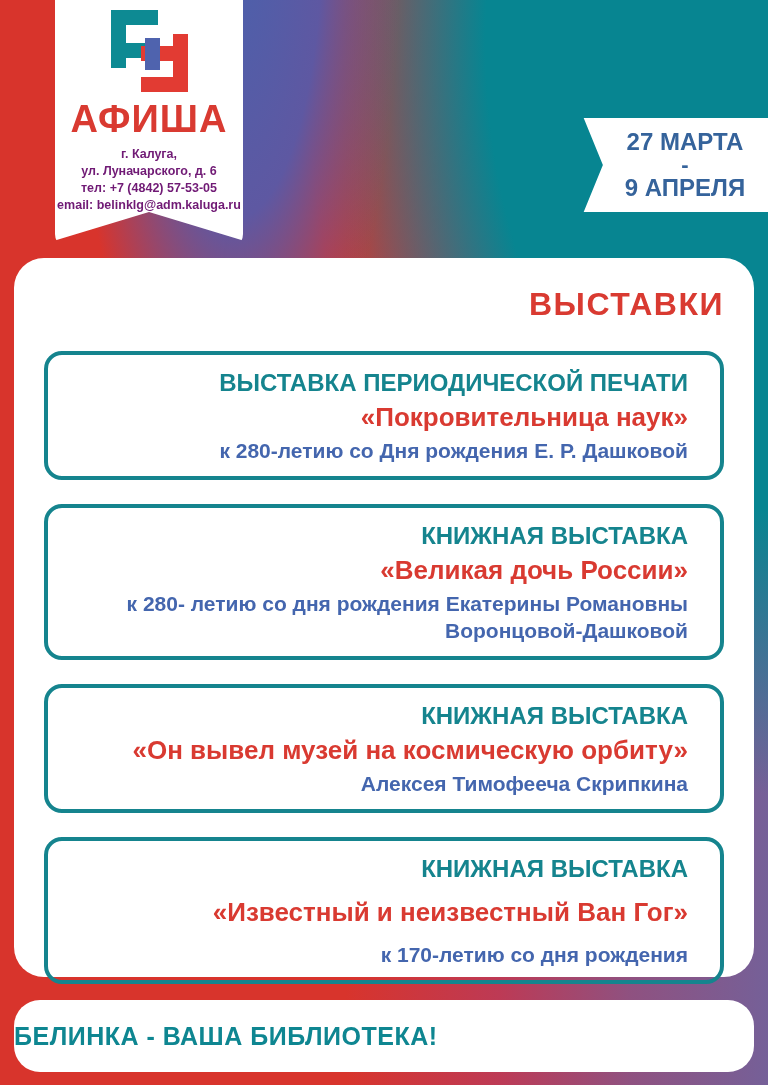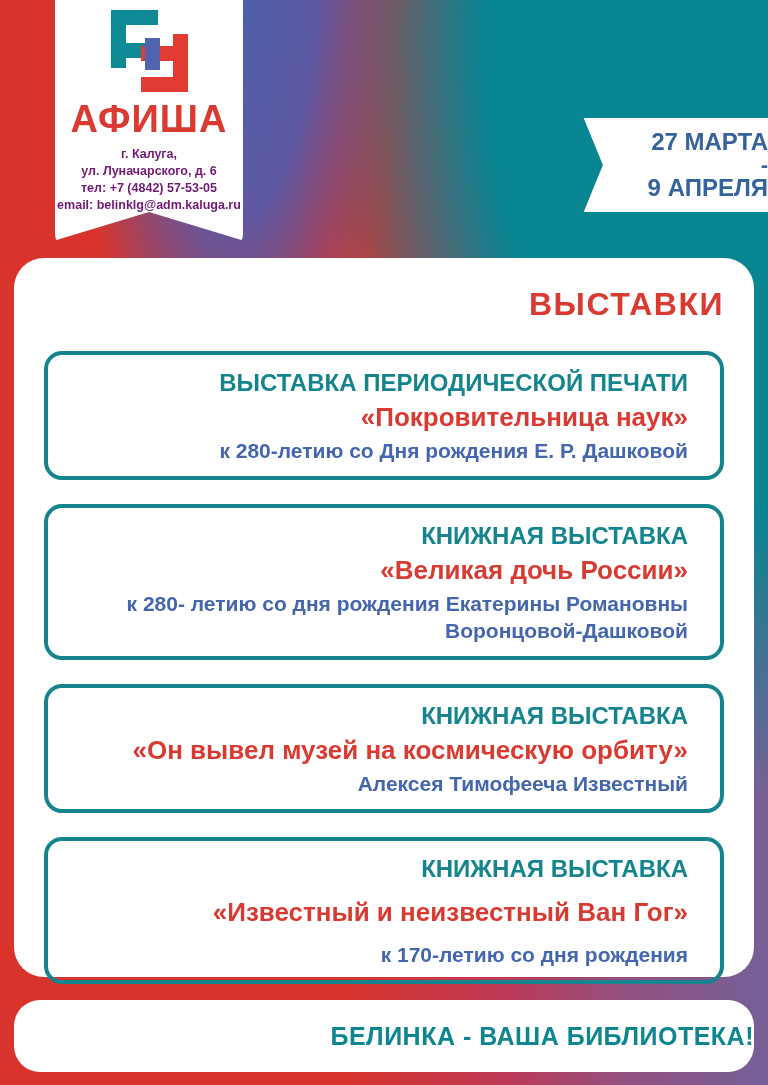--- a/index.html
+++ b/index.html
@@ -38,21 +38,21 @@
     margin-top:6px;
     color:#701a75;font-weight:bold;font-size:12.5px;line-height:17px;
   }
 
   
   .date-badge{
     position:absolute;right:0;top:118px;
     width:192px;height:94px;
     background:#ffffff;
     clip-path:polygon(4% 0,100% 0,100% 100%,4% 100%,14% 50%);
-    display:flex;flex-direction:column;justify-content:center;align-items:flex-end;
+    display:flex;flex-direction:column;justify-content:center;align-items:center;
     padding-left:26px;box-sizing:border-box;
     color:#35639b;font-weight:bold;font-size:24px;line-height:1.1;
     text-align:center;
   }
   .date-badge .dash{font-size:22px;line-height:0.9;}
 
   
   .card{
     position:absolute;left:14px;top:258px;
     width:740px;height:719px;
@@ -80,21 +80,21 @@
   .exhibit-box.spacious .box-title{margin:12px 0 12px 0;}
   .box-desc{
     color:#4466ae;font-weight:bold;font-size:21px;line-height:1.3;
   }
 
   
   .footer-bar{
     position:absolute;left:14px;top:1000px;
     width:740px;height:72px;
     background:#ffffff;border-radius:26px;
-    display:flex;align-items:center;justify-content:flex-end;
+    display:flex;align-items:center;justify-content:flex-start;
   }
   .footer-text{
     color:#0e8691;font-weight:bold;font-size:25px;letter-spacing:0.5px;
   }
 </style>
 </head>
 <body>
 
 <div class="poster">
 
@@ -139,21 +139,21 @@
     <div class="exhibit-box">
       <div class="box-type">КНИЖНАЯ ВЫСТАВКА</div>
       <div class="box-title">«Великая дочь России»</div>
       <div class="box-desc">к 280- летию  со дня рождения Екатерины Романовны</div>
       <div class="box-desc">Воронцовой-Дашковой</div>
     </div>
 
     <div class="exhibit-box">
       <div class="box-type">КНИЖНАЯ ВЫСТАВКА</div>
       <div class="box-title">«Он вывел музей на космическую орбиту»</div>
-      <div class="box-desc">Алексея Тимофееча Известный</div>
+      <div class="box-desc">Алексея Тимофееча Скрипкина</div>
     </div>
 
     <div class="exhibit-box spacious">
       <div class="box-type">КНИЖНАЯ ВЫСТАВКА</div>
       <div class="box-title">«Известный и неизвестный Ван Гог»</div>
       <div class="box-desc">к 170-летию со дня рождения</div>
     </div>
   </div>
 
   <div class="footer-bar">

